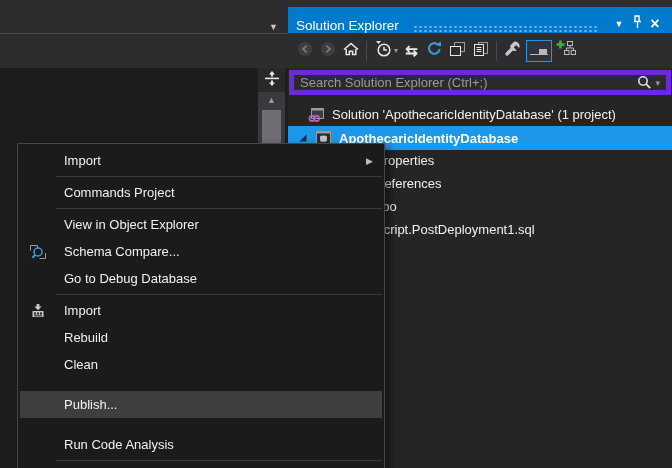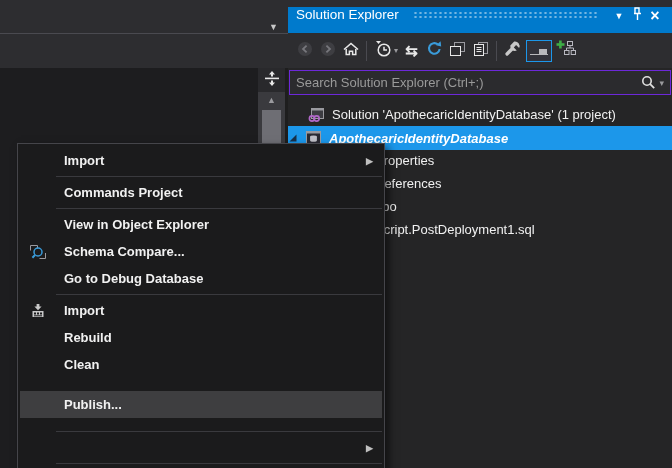--- a/index.html
+++ b/index.html
@@ -13,53 +13,53 @@
   .editor{position:absolute;left:0;top:68px;width:285px;height:400px;background:#1d1d1f;}
   .vscroll{position:absolute;left:258px;top:68px;width:27px;height:110px;}
   .splitter{height:24px;background:#29292c;display:flex;align-items:center;justify-content:center;}
   .track{position:relative;background:#3a3a3e;height:86px;}
   .track .up{position:absolute;top:3px;left:0;right:0;text-align:center;color:#9a9a9e;font-size:9px;line-height:10px;}
   .track .thumb{position:absolute;top:18px;left:4px;right:4px;height:35px;background:#6e6e74;}
 
   
   .panel{position:absolute;left:288px;top:0;width:384px;height:468px;background:#252526;}
   .panel-topstrip{position:absolute;top:0;left:0;right:0;height:7px;background:#2d2d30;}
-  .titlebar{position:absolute;top:7px;left:0;right:0;height:26px;background:#007acc;display:flex;align-items:flex-start;padding:0 8px;box-sizing:border-box;color:#fff;}
+  .titlebar{position:absolute;top:7px;left:0;right:0;height:26px;background:#007acc;display:flex;align-items:flex-end;padding:0 8px;box-sizing:border-box;color:#fff;}
   .titlebar .title{font-size:13.5px;white-space:nowrap;}
   .titlebar .grip{flex:1;height:8px;margin:4px 12px 0 14px;background-image:radial-gradient(circle,rgba(255,255,255,.45) 1px,transparent 1.3px);background-size:5px 4px;}
   .tbar-btn{width:18px;height:18px;display:flex;align-items:center;justify-content:center;color:#fff;}
   .titlebar .chevd{font-size:9px;}
   .titlebar .close{font-size:16px;font-weight:bold;line-height:16px;}
 
   .toolbar{position:absolute;top:33px;left:0;right:0;height:35px;background:#2d2d30;display:flex;align-items:center;padding-left:5px;box-sizing:border-box;}
   .tb-btn{width:23px;height:23px;display:flex;align-items:center;justify-content:center;flex:0 0 auto;}
   .tb-sep{width:1px;height:20px;background:#4a4a50;margin:0 4px;flex:0 0 auto;}
   .tb-caret{color:#9a9a9e;font-size:8px;margin:0 2px 0 0;}
   .tb-sync{color:#e8e8e8;font-size:15px;font-weight:bold;}
   .preview-box{width:26px;height:22px;border:1px solid #1c97ea;background:#32323a;display:flex;align-items:center;justify-content:center;margin:0 2px;box-sizing:border-box;}
 
-  .searchbar{position:absolute;top:70px;left:1px;right:1px;height:25px;background:#2b2b2e;border:1px solid #6d28d9;box-sizing:border-box;display:flex;align-items:center;}
+  .searchbar{position:absolute;top:70px;left:1px;right:1px;height:25px;background:#2b2b2e;border:5px solid #6d28d9;box-sizing:border-box;display:flex;align-items:center;}
   .searchbar .ph{flex:1;color:#9a9a9a;font-size:13px;padding-left:6px;white-space:nowrap;overflow:hidden;}
   .searchbar .mag{display:flex;align-items:center;}
   .searchbar .caret{color:#9a9a9e;font-size:9px;margin:0 6px 0 3px;}
 
   .tree{position:absolute;top:97px;left:0;right:0;bottom:0;}
   .trow{position:absolute;left:0;right:0;height:23px;display:flex;align-items:center;color:#f1f1f1;font-size:13px;white-space:nowrap;}
   .trow.solution{top:6px;padding-left:19px;}
   .trow.solution .lbl{margin-left:7px;}
-  .trow.project{top:29px;height:24px;background:#1c97ea;padding-left:0;font-style:italic;}
+  .trow.project{top:29px;height:24px;background:#1c97ea;padding-left:10px;}
   .trow.project .lbl{margin-left:7px;font-weight:bold;color:#fff;}
   .trow.project .picon{margin-left:7px;display:flex;}
   .trow.child{padding-left:87px;}
   .c0{top:52px;} .c1{top:75px;} .c2{top:98px;} .c3{top:121px;}
   .ticon{display:flex;align-items:center;}
 
   
   .menu{position:absolute;left:17px;top:143px;width:368px;height:332px;background:#1b1b1c;border:1px solid #45454a;box-sizing:border-box;box-shadow:4px 4px 8px rgba(0,0,0,.55);z-index:10;padding-top:3px;}
-  .mi{position:relative;height:27px;display:flex;align-items:center;padding-left:46px;color:#f1f1f1;font-size:13px;font-weight:bold;}
+  .mi{position:relative;height:27px;display:flex;align-items:center;padding-left:46px;color:#f1f1f1;font-size:13px;}
   .mi .micon{position:absolute;left:9px;width:22px;display:flex;justify-content:center;}
   .mi .sub{position:absolute;right:11px;color:#c0c0c0;font-size:9px;}
   .mi.hl{background:#3e3e40;margin:13px 2px;padding-left:44px;}
   .msep{height:1px;background:#3a3a3e;margin:2px 2px 2px 38px;}
 </style>
 </head>
 <body>
 
 <div id="screen">
 
@@ -300,20 +300,23 @@
     </div>
     <div class="mi">
       <span>Rebuild</span>
     </div>
     <div class="mi">
       <span>Clean</span>
     </div>
     <div class="mi hl">
       <span>Publish...</span>
     </div>
+    <div class="mi">
+      <span>Run Code Analysis</span>
+    </div>
     <div class="msep"></div>
     <div class="mi">
       <span class="sub">▶</span>
     </div>
     <div class="msep"></div>
   </div>
 
 </div>
 
 </body></html>

